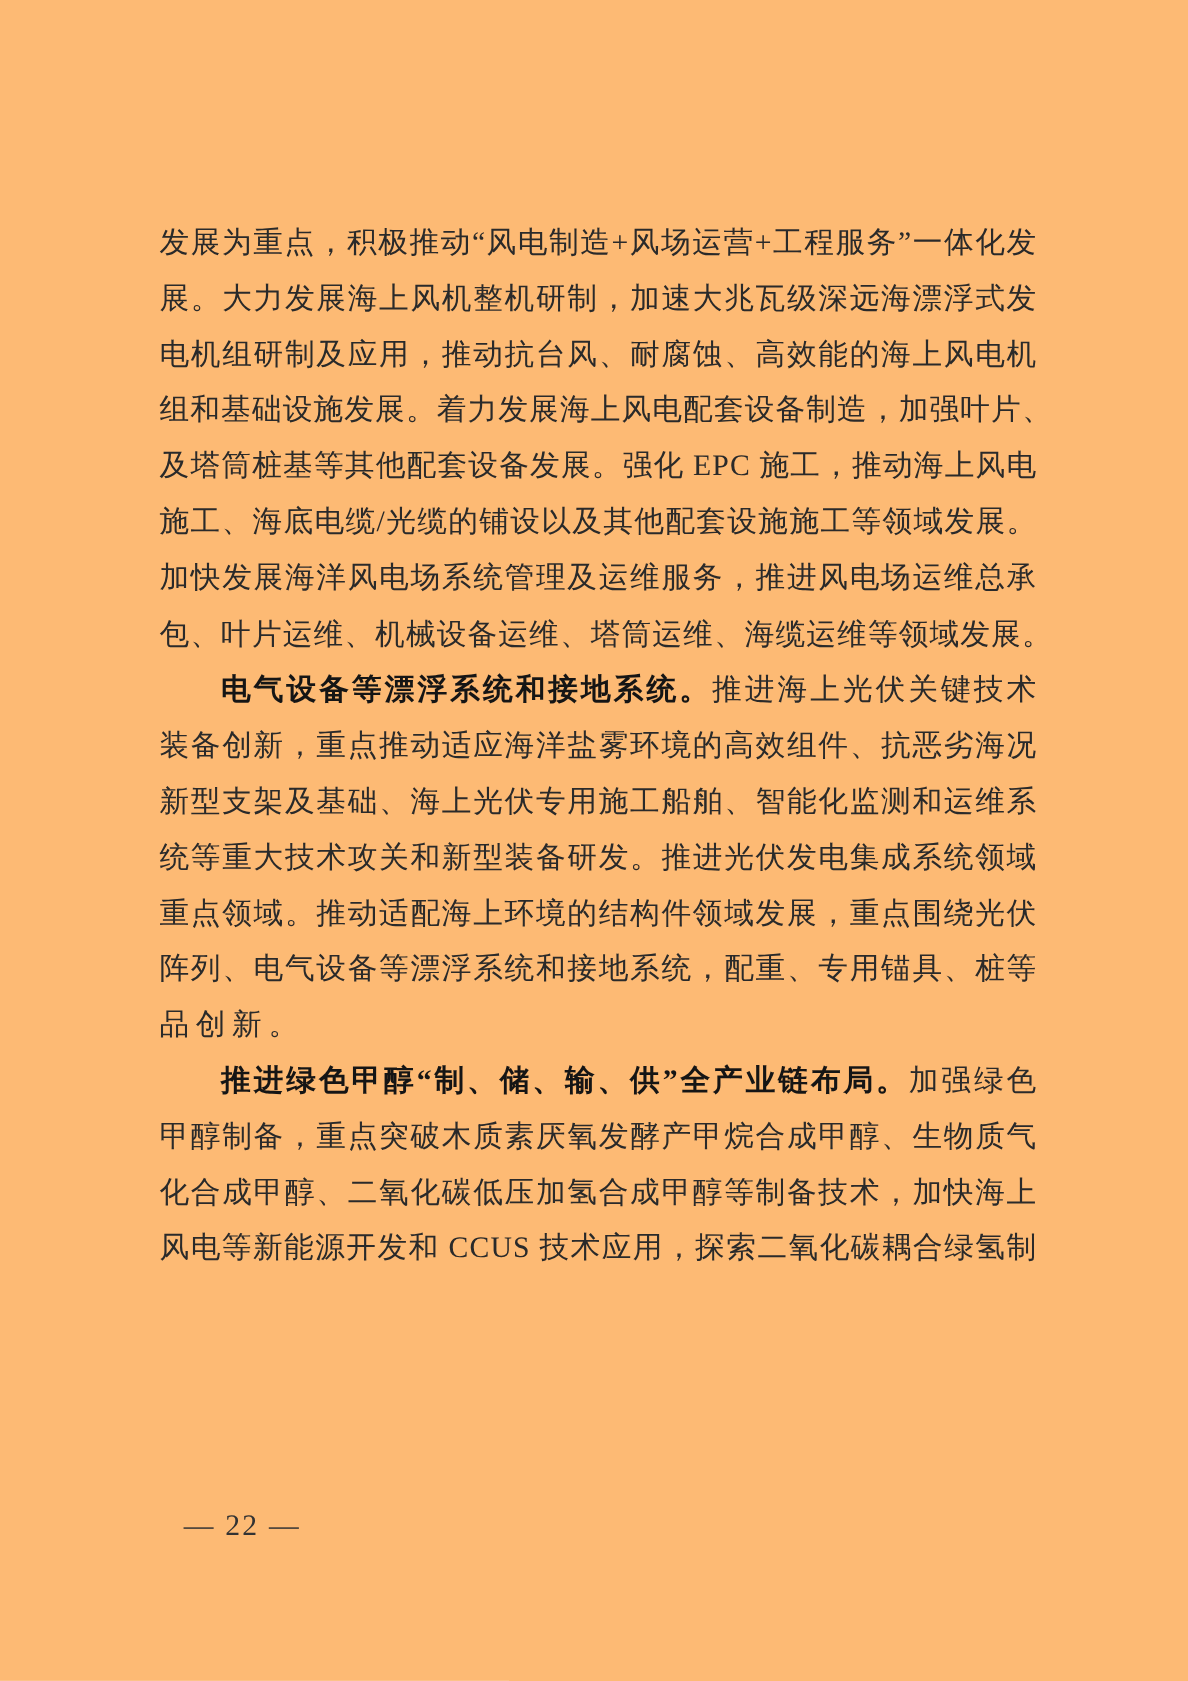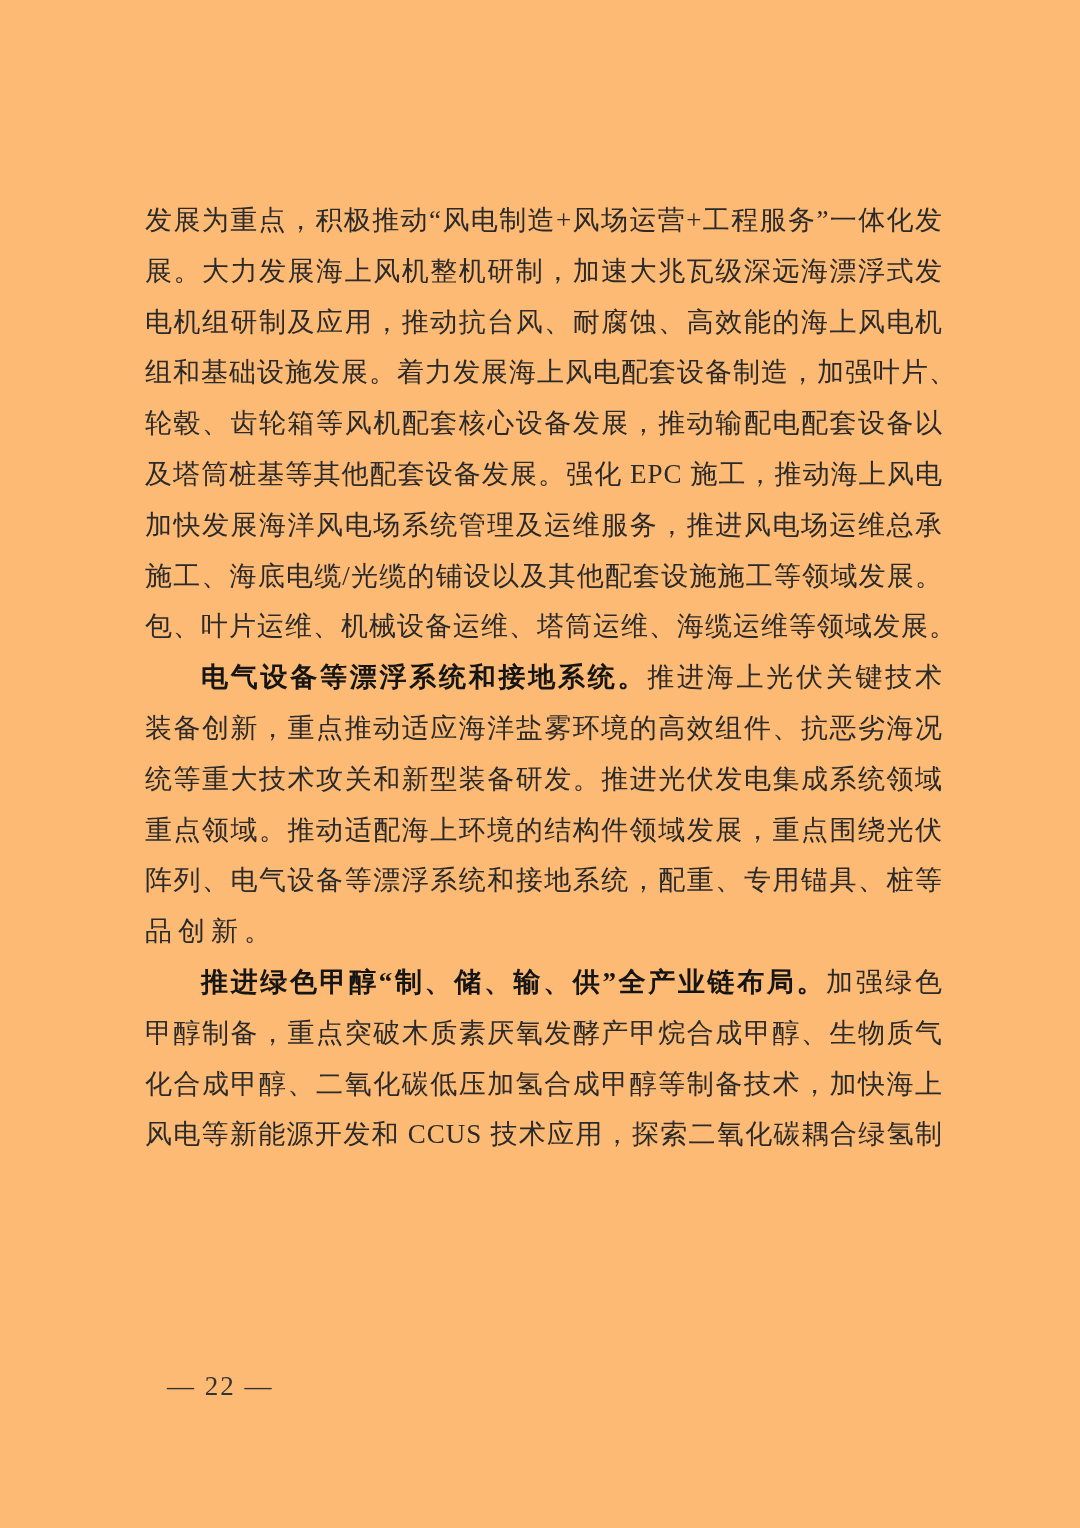--- a/index.html
+++ b/index.html
@@ -59,27 +59,27 @@
 </head>
 <body>
 
 <div class="page">
 
   <div class="text-block">
     <div class="line"><span class="lead"></span><span>发展为重点，积极推动“风电制造+风场运营+工程服务”一体化发</span></div>
     <div class="line"><span class="lead"></span><span>展。大力发展海上风机整机研制，加速大兆瓦级深远海漂浮式发</span></div>
     <div class="line"><span class="lead"></span><span>电机组研制及应用，推动抗台风、耐腐蚀、高效能的海上风电机</span></div>
     <div class="line"><span class="lead"></span><span>组和基础设施发展。着力发展海上风电配套设备制造，加强叶片、</span></div>
-    <div class="line"><span class="lead"></span><span>轮毂、齿轮箱等风机配套核心设备发展，推动输配电配套设备以</span></div>
     <div class="line"><span class="lead"></span><span>及塔筒桩基等其他配套设备发展。强化 EPC 施工，推动海上风电</span></div>
+    <div class="line"><span class="lead"></span><span>施工、海底电缆/光缆的铺设以及其他配套设施施工等领域发展。</span></div>
     <div class="line"><span class="lead"></span><span>加快发展海洋风电场系统管理及运维服务，推进风电场运维总承</span></div>
-    <div class="line"><span class="lead"></span><span>施工、海底电缆/光缆的铺设以及其他配套设施施工等领域发展。</span></div>
     <div class="line"><span class="lead"></span><span>包、叶片运维、机械设备运维、塔筒运维、海缆运维等领域发展。</span></div>
     <div class="line indent"><span class="lead">电气设备等漂浮系统和接地系统。</span><span>推进海上光伏关键技术</span></div>
     <div class="line"><span class="lead"></span><span>装备创新，重点推动适应海洋盐雾环境的高效组件、抗恶劣海况</span></div>
+    <div class="line"><span class="lead"></span><span>新型支架及基础、海上光伏专用施工船舶、智能化监测和运维系</span></div>
     <div class="line"><span class="lead"></span><span>统等重大技术攻关和新型装备研发。推进光伏发电集成系统领域</span></div>
     <div class="line"><span class="lead"></span><span>重点领域。推动适配海上环境的结构件领域发展，重点围绕光伏</span></div>
     <div class="line"><span class="lead"></span><span>阵列、电气设备等漂浮系统和接地系统，配重、专用锚具、桩等</span></div>
     <div class="line para-end"><span class="lead"></span><span>品创新。</span></div>
     <div class="line indent"><span class="lead">推进绿色甲醇“制、储、输、供”全产业链布局。</span><span>加强绿色</span></div>
     <div class="line"><span class="lead"></span><span>甲醇制备，重点突破木质素厌氧发酵产甲烷合成甲醇、生物质气</span></div>
     <div class="line"><span class="lead"></span><span>化合成甲醇、二氧化碳低压加氢合成甲醇等制备技术，加快海上</span></div>
     <div class="line"><span class="lead"></span><span>风电等新能源开发和 CCUS 技术应用，探索二氧化碳耦合绿氢制</span></div>
   </div>
 

